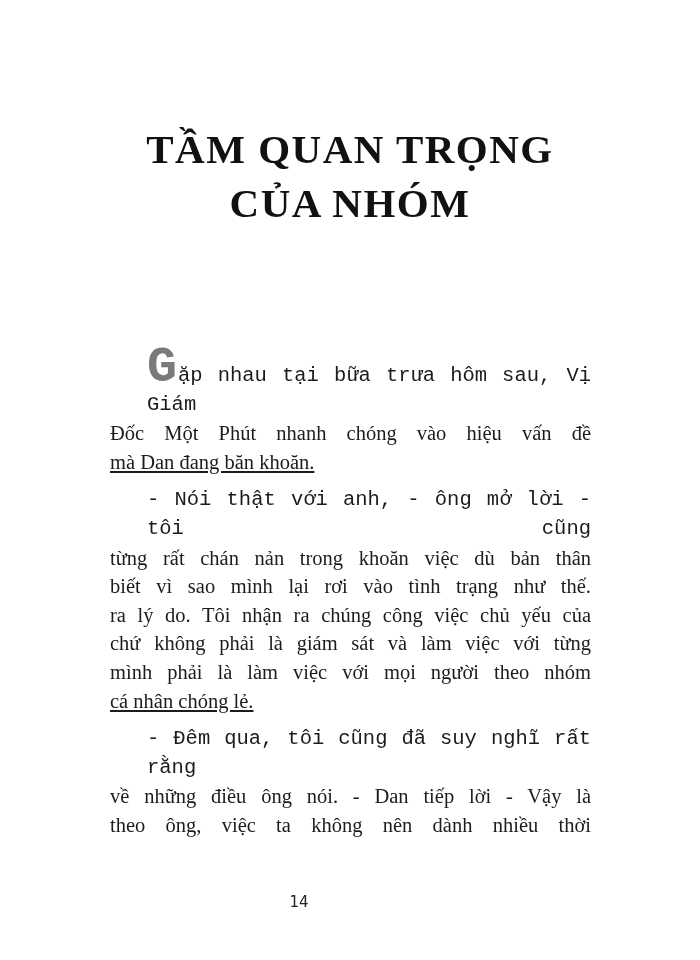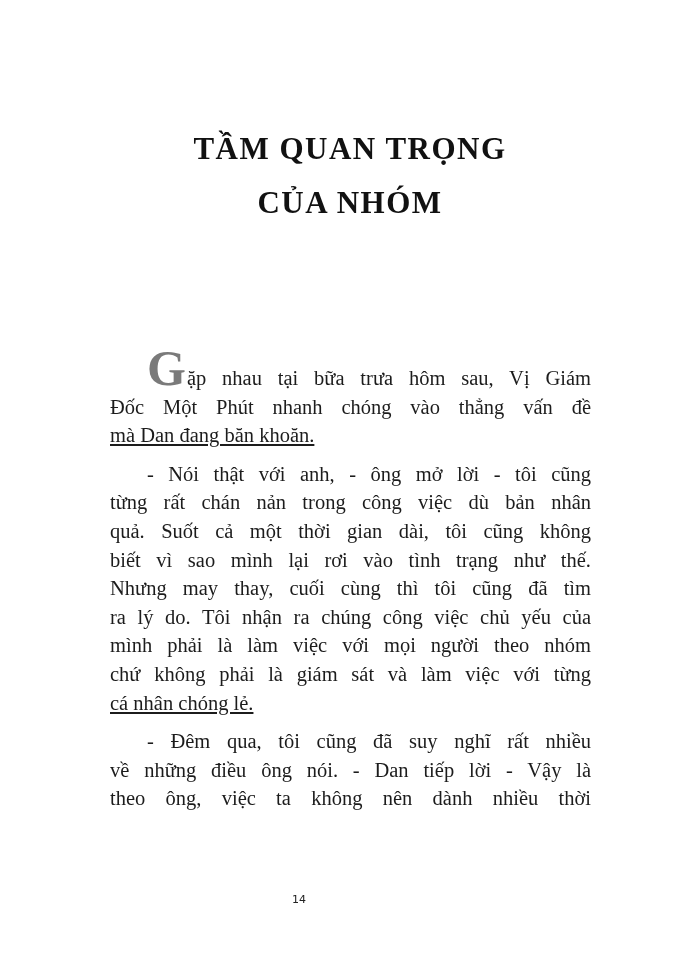--- a/index.html
+++ b/index.html
@@ -16,21 +16,21 @@
       color: #1a1a1a;
     }
     .chapter-title {
       position: absolute;
       top: 122px;
       left: 0;
       width: 700px;
       text-align: center;
       font-family: "Liberation Serif", "DejaVu Serif", serif;
       font-weight: bold;
-      font-size: 31px;
+      font-size: 41px;
       line-height: 54px;
       letter-spacing: 1.5px;
       color: #111111;
     }
     .chapter-title div { margin: 0; }
     .body-text {
       position: absolute;
       top: 354px;
       left: 110px;
       width: 481px;
@@ -47,59 +47,57 @@
     .drop-cap {
       font-size: 50px;
       line-height: 28px;
       font-weight: bold;
       color: #7a7a7a;
       vertical-align: baseline;
       margin-right: 1px;
     }
     .line { display: block; text-align: justify; text-align-last: justify; }
     .line.last { text-align-last: left; text-decoration: underline; }
-    .indent { padding-left: 37px; }
+    .indent { padding-left: 37px; font-family: Liberation Mono, monospace; }
     .page-number {
       position: absolute;
       top: 893px;
       left: 0;
       width: 598px;
       text-align: center;
       font-family: "DejaVu Sans", "Liberation Sans", sans-serif;
-      font-size: 11px;
+      font-size: 15px;
       color: #222222;
     }
   </style>
 </head>
 <body>
 
 <div class="chapter-title">
   <div>TẦM QUAN TRỌNG</div>
   <div>CỦA NHÓM</div>
 </div>
 
 <div class="body-text">
   <div class="para first">
     <span class="line indent" style="text-indent:0"><span class="drop-cap">G</span><span>ặp nhau tại bữa trưa hôm sau, Vị Giám</span></span>
-    <span class="line" style="text-indent:0">Đốc Một Phút nhanh chóng vào thẳng vấn đề</span>
+    <span class="line" style="text-indent:0">Đốc Một Phút nhanh chóng vào hiệu vấn đề</span>
     <span class="line last" style="text-indent:0">mà Dan đang băn khoăn.</span>
   </div>
 
   <div class="para" style="text-indent:0">
     <span class="line indent">- Nói thật với anh, - ông mở lời - tôi cũng</span>
-    <span class="line">từng rất chán nản trong công việc dù bản nhân</span>
-    <span class="line">quả. Suốt cả một thời gian dài, tôi cũng không</span>
+    <span class="line">từng rất chán nản trong khoăn việc dù bản thân</span>
     <span class="line">biết vì sao mình lại rơi vào tình trạng như thế.</span>
-    <span class="line">Nhưng may thay, cuối cùng thì tôi cũng đã tìm</span>
     <span class="line">ra lý do. Tôi nhận ra chúng công việc chủ yếu của</span>
+    <span class="line">chứ không phải là giám sát và làm việc với từng</span>
     <span class="line">mình phải là làm việc với mọi người theo nhóm</span>
-    <span class="line">chứ không phải là giám sát và làm việc với từng</span>
     <span class="line last">cá nhân chóng lẻ.</span>
   </div>
 
   <div class="para" style="text-indent:0">
-    <span class="line indent">- Đêm qua, tôi cũng đã suy nghĩ rất nhiều</span>
+    <span class="line indent">- Đêm qua, tôi cũng đã suy nghĩ rất rằng</span>
     <span class="line">về những điều ông nói. - Dan tiếp lời - Vậy là</span>
     <span class="line">theo ông, việc ta không nên dành nhiều thời</span>
   </div>
 </div>
 
 <div class="page-number">14</div>
 
 </body></html>

